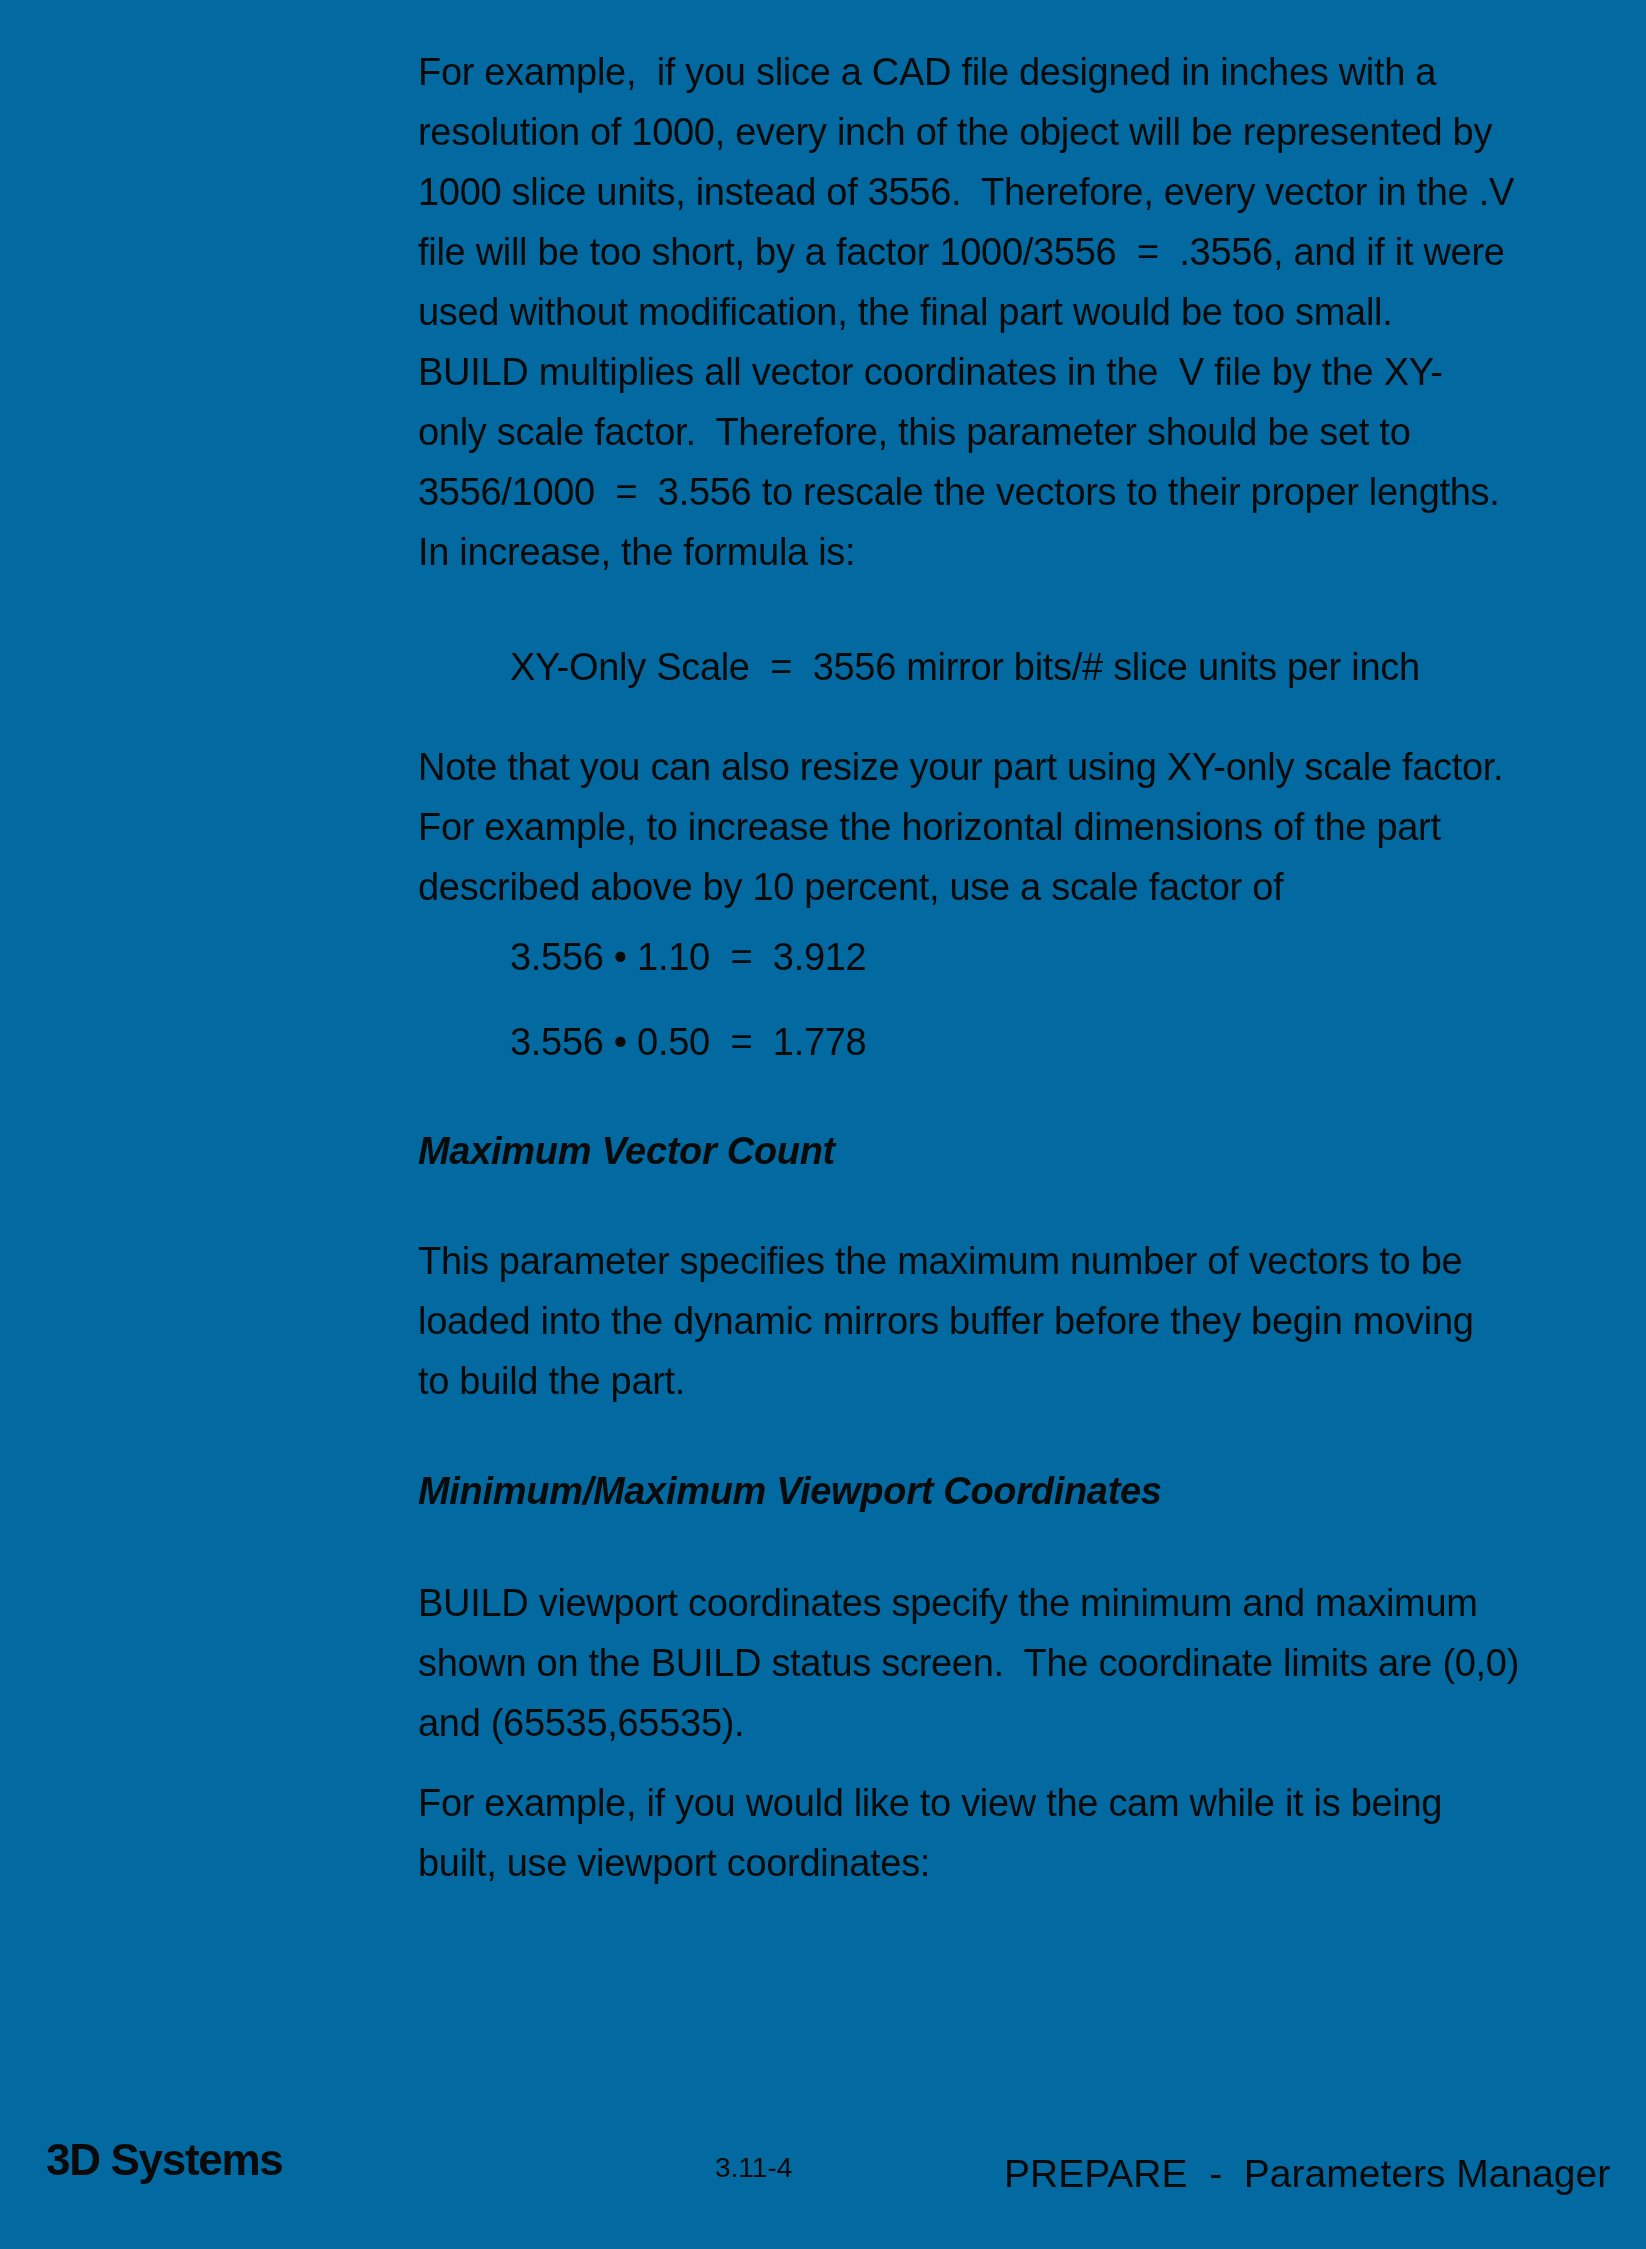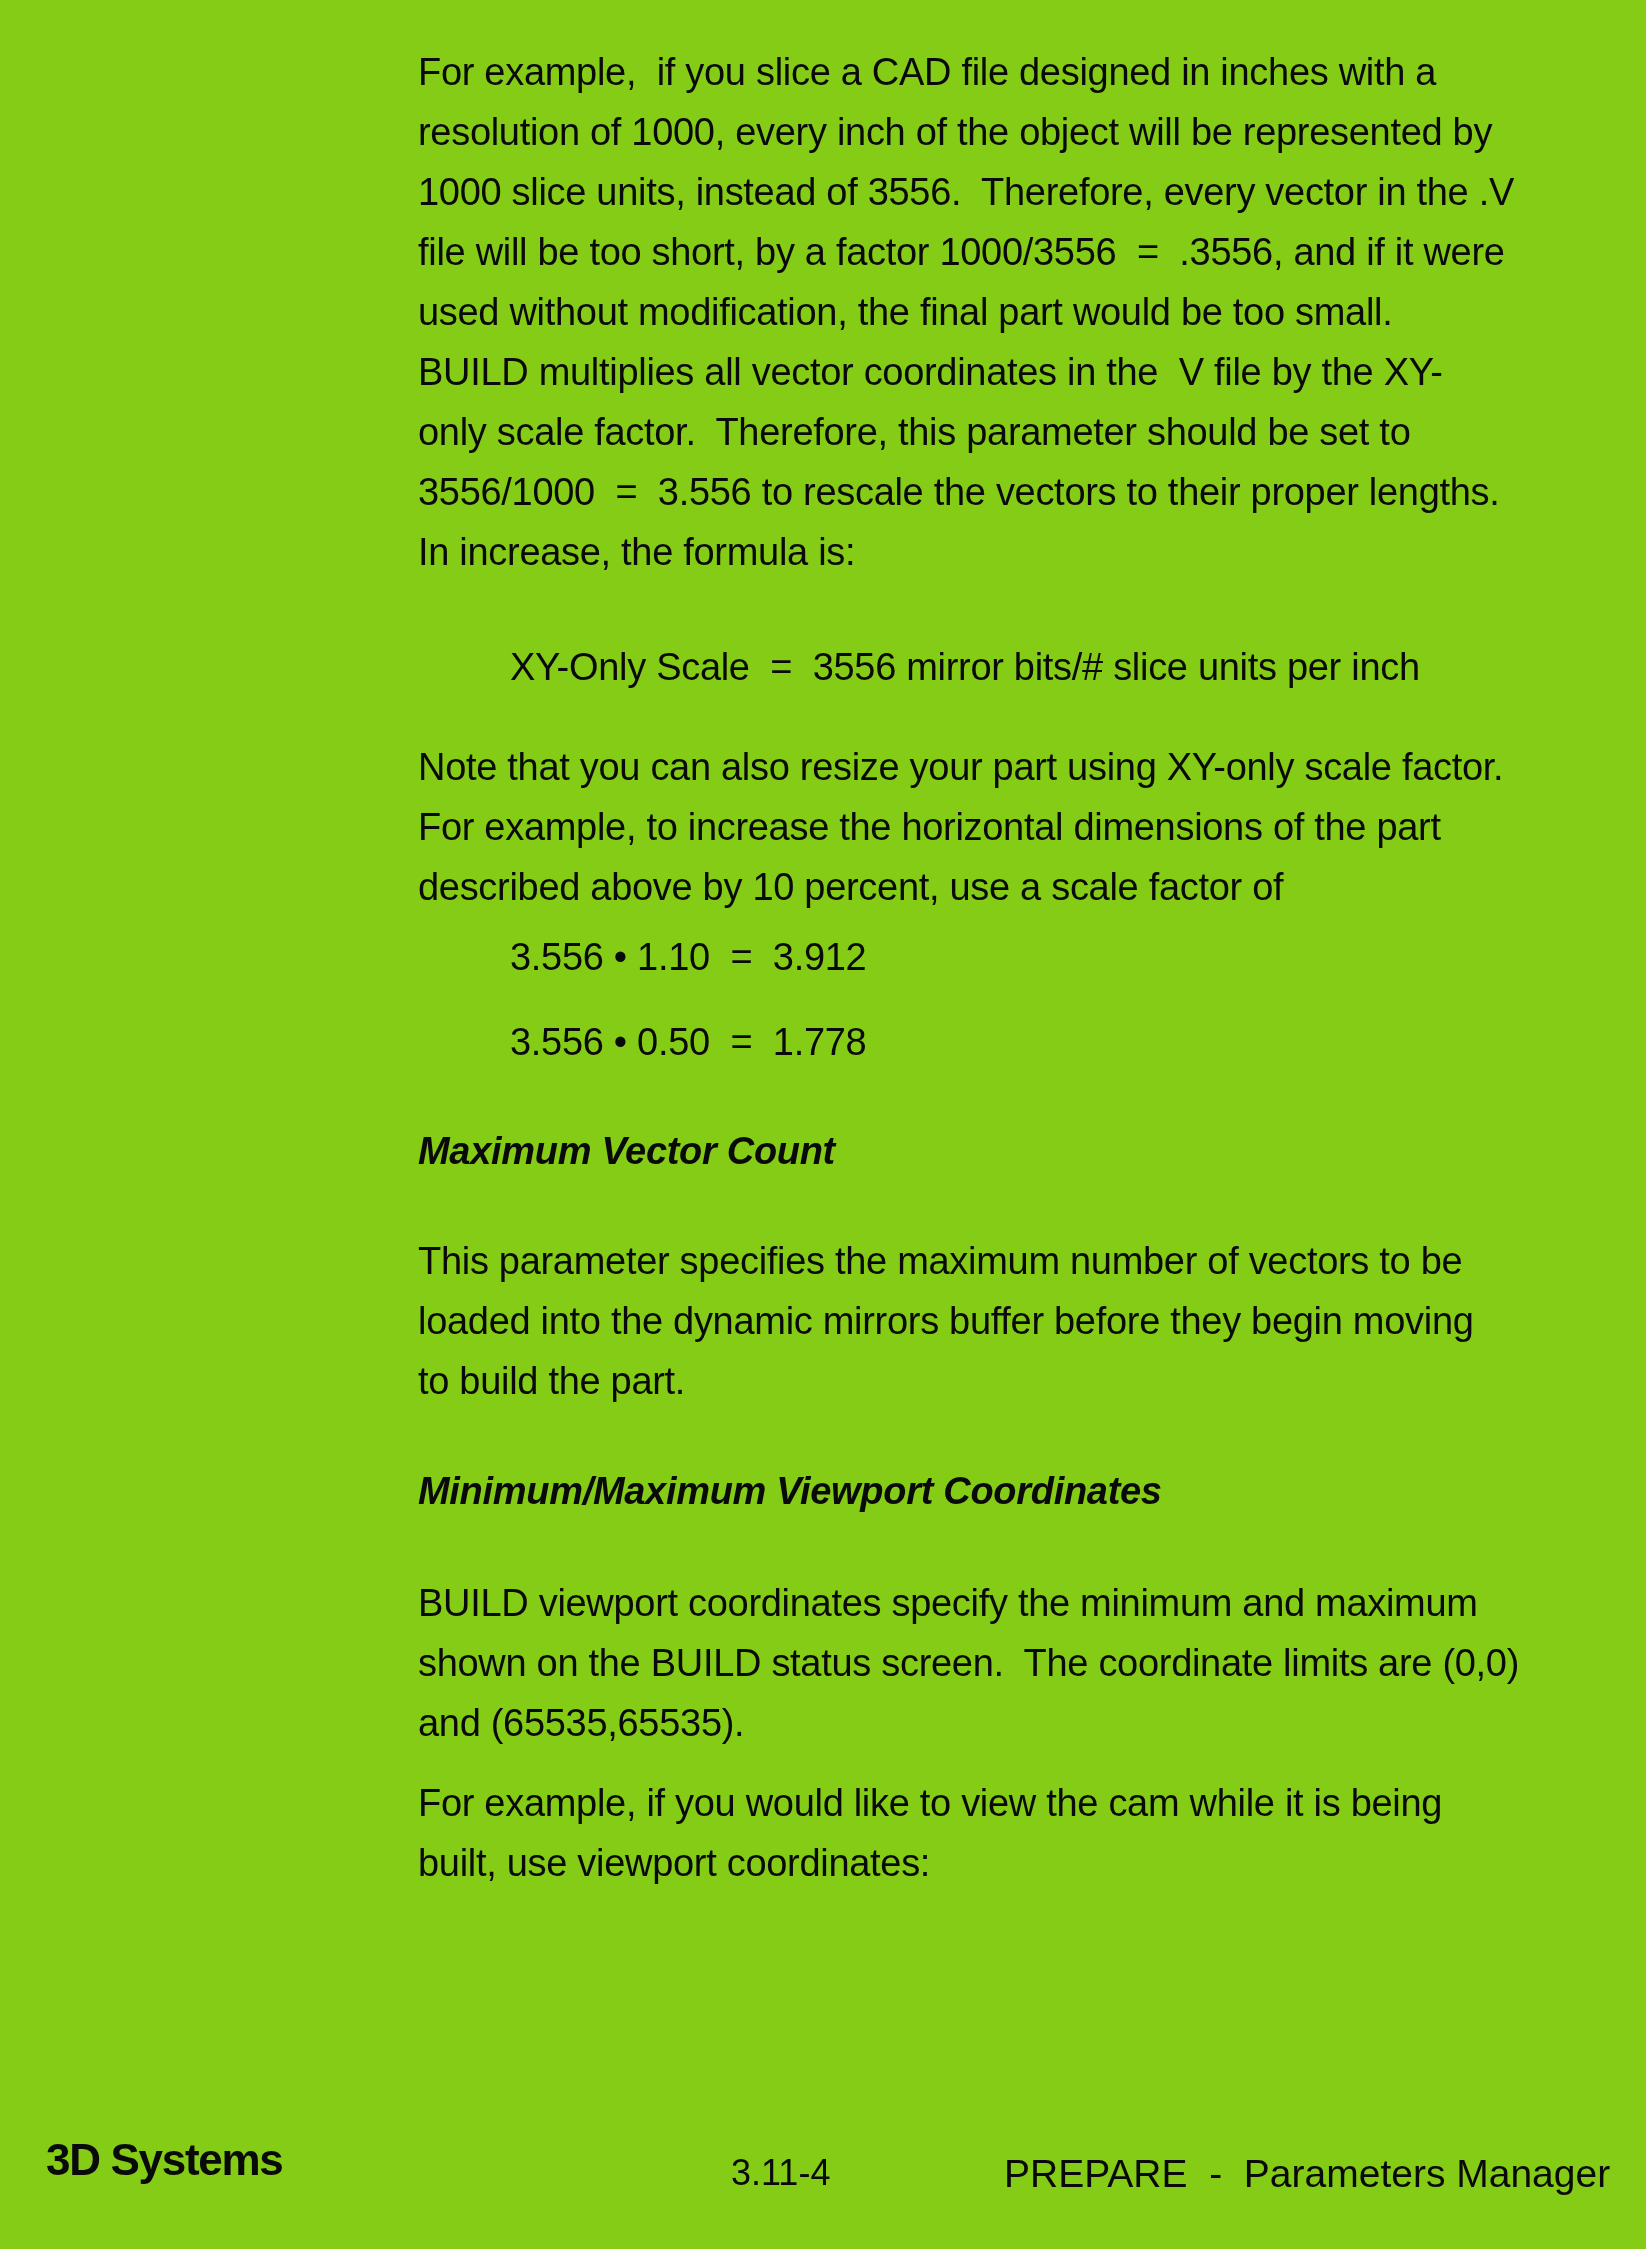--- a/index.html
+++ b/index.html
@@ -4,21 +4,21 @@
 <style>
   html, body {
     margin: 0;
     padding: 0;
     background: #ffffff;
   }
   .page {
     position: relative;
     width: 1647px;
     height: 2250px;
-    background: #84cc16;
+    background: #0369a1;
     color: #0a0a0a;
     font-family: "Liberation Sans", sans-serif;
     overflow: hidden;
   }
   .column {
     position: absolute;
     left: 418px;
     top: 42px;
     width: 1197px;
   }
@@ -49,23 +49,22 @@
     top: 2135px;
     font-size: 44px;
     font-weight: bold;
     letter-spacing: -1.3px;
     white-space: pre;
   }
   .footer-page {
     position: absolute;
     left: 715px;
     top: 2152px;
-    font-size: 36px;
+    font-size: 28px;
     white-space: pre;
-    margin-left: 16px;
   }
   .footer-section {
     position: absolute;
     left: 1004px;
     top: 2152px;
     font-size: 39px;
     white-space: pre;
   }
 </style>
 </head>

